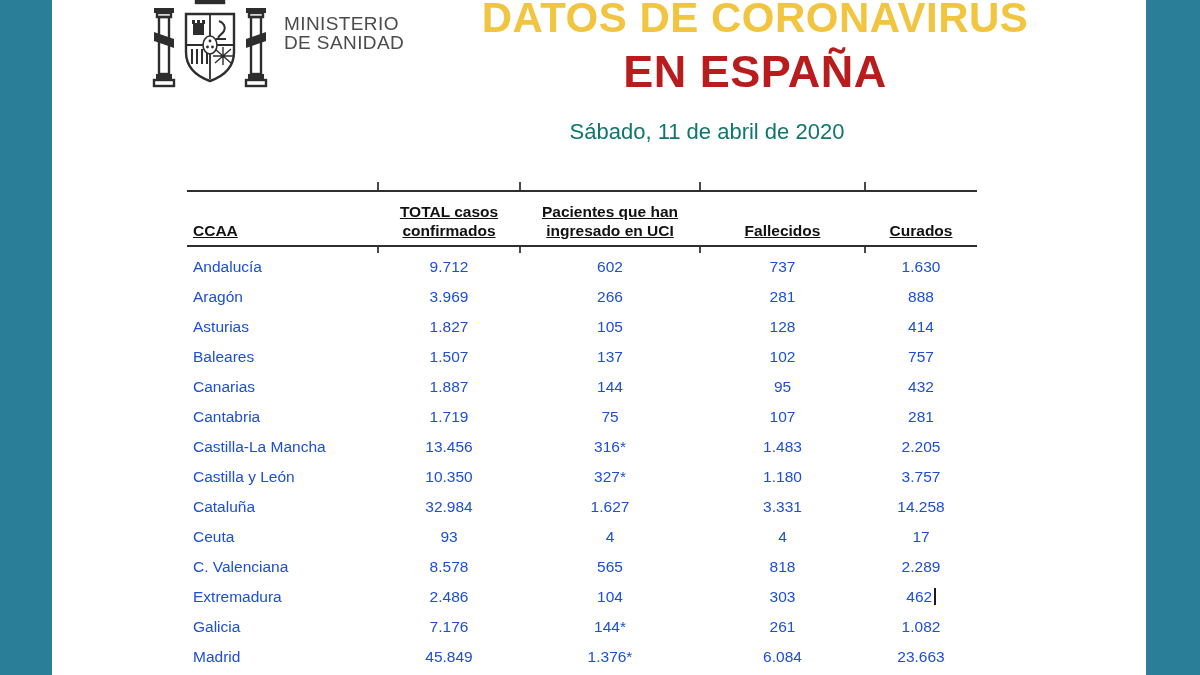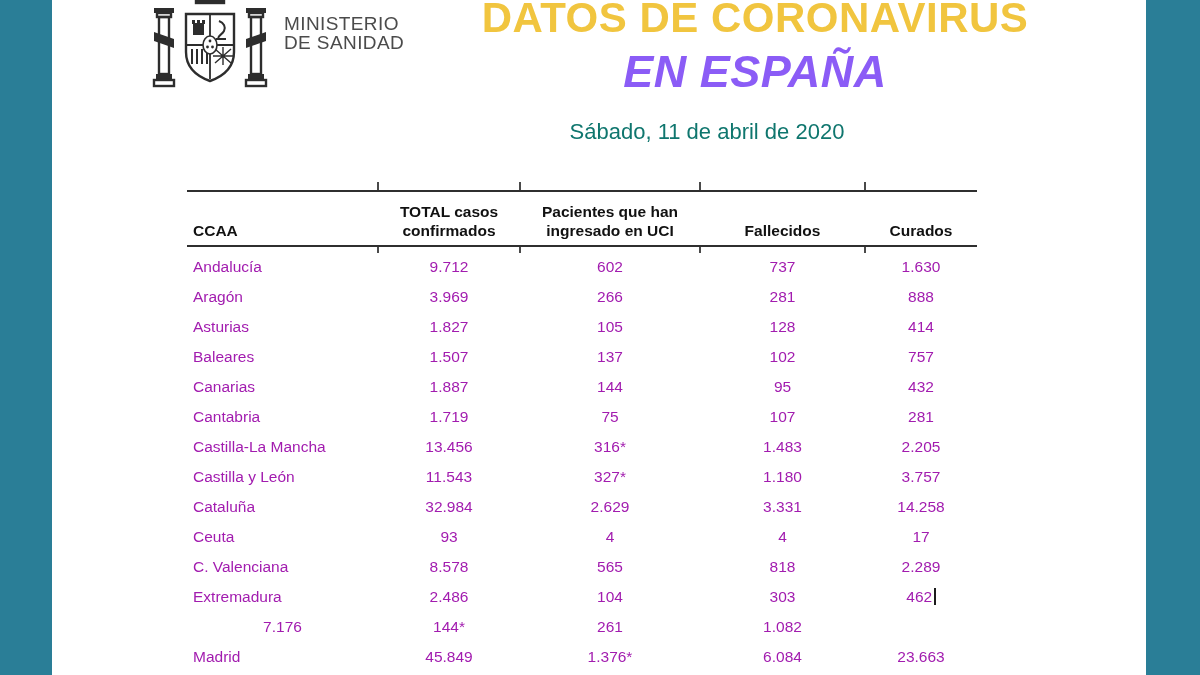--- a/index.html
+++ b/index.html
@@ -39,34 +39,34 @@
   .table{position:absolute;left:187px;top:190px;width:790px;}
   .thead{
     position:relative;height:57px;box-sizing:border-box;
     border-top:2px solid #2f2f2f;border-bottom:2px solid #2f2f2f;
     display:grid;grid-template-columns:191px 142px 180px 165px 112px;
     align-items:end;
   }
   .th{
     display:flex;justify-content:center;align-items:flex-end;
     font-weight:bold;font-size:15.5px;line-height:1.22;color:#111;
-    padding-bottom:4px;text-align:center;
+    padding-bottom:4px;text-align:center;text-decoration:underline;
   }
   .th-left{justify-content:flex-start;padding-left:6px;text-align:left;margin-top:20px;}
   .hw2{width:118px;}
   .hw3{width:160px;}
   .tick{position:absolute;width:2px;background:#4a4a4a;}
   .tick.top{top:-8px;height:8px;}
   .tick.bot{top:57px;height:6px;}
   .tk1{left:190px;} .tk2{left:332px;} .tk3{left:512px;} .tk4{left:677px;}
 
   .tbody{margin-top:5px;}
   .tr{
     height:30px;display:grid;grid-template-columns:191px 142px 180px 165px 112px;
-    align-items:center;font-size:15.5px;color:#a21caf;
+    align-items:center;font-size:15.5px;color:#1d4ed8;
   }
   .td{text-align:center;}
   .td-left{text-align:left;padding-left:6px;}
   .caret{
     display:inline-block;width:1.5px;height:17px;background:#1c1c1c;
     margin-left:2px;vertical-align:-3px;
   }
 </style>
 </head>
 <body>
@@ -115,21 +115,21 @@
   </g>
 </svg>
 
 <div class="ministry">
   <div>MINISTERIO</div>
   <div>DE SANIDAD</div>
 </div>
 
 <div class="title-block">
   <div class="title-1" style="color: rgb(241, 197, 63);">DATOS DE CORONAVIRUS</div>
-  <div class="title-2" style="color: #8b5cf6; font-style: italic;">EN ESPAÑA</div>
+  <div class="title-2" style="color: #b91c1c;">EN ESPAÑA</div>
 </div>
 
 <div class="date-line">Sábado, 11 de abril de 2020</div>
 
 <div class="table">
   <div class="thead">
     <div class="th th-left">CCAA</div>
     <div class="th">
       <span class="hw hw2">TOTAL casos confirmados</span>
     </div>
@@ -199,30 +199,30 @@
   <div class="tr">
     <div class="td td-left">Castilla-La Mancha</div>
     <div class="td">13.456</div>
     <div class="td">316*</div>
     <div class="td">1.483</div>
     <div class="td">2.205</div>
   </div>
 
   <div class="tr">
     <div class="td td-left">Castilla y León</div>
-    <div class="td">11.543</div>
+    <div class="td">10.350</div>
     <div class="td">327*</div>
     <div class="td">1.180</div>
     <div class="td">3.757</div>
   </div>
 
   <div class="tr">
     <div class="td td-left">Cataluña</div>
     <div class="td">32.984</div>
-    <div class="td">2.629</div>
+    <div class="td">1.627</div>
     <div class="td">3.331</div>
     <div class="td">14.258</div>
   </div>
 
   <div class="tr">
     <div class="td td-left">Ceuta</div>
     <div class="td">93</div>
     <div class="td">4</div>
     <div class="td">4</div>
     <div class="td">17</div>
@@ -238,20 +238,21 @@
 
   <div class="tr">
     <div class="td td-left">Extremadura</div>
     <div class="td">2.486</div>
     <div class="td">104</div>
     <div class="td">303</div>
     <div class="td">462<span class="caret"></span></div>
   </div>
 
   <div class="tr">
+    <div class="td td-left">Galicia</div>
     <div class="td">7.176</div>
     <div class="td">144*</div>
     <div class="td">261</div>
     <div class="td">1.082</div>
   </div>
 
   <div class="tr">
     <div class="td td-left">Madrid</div>
     <div class="td">45.849</div>
     <div class="td">1.376*</div>

